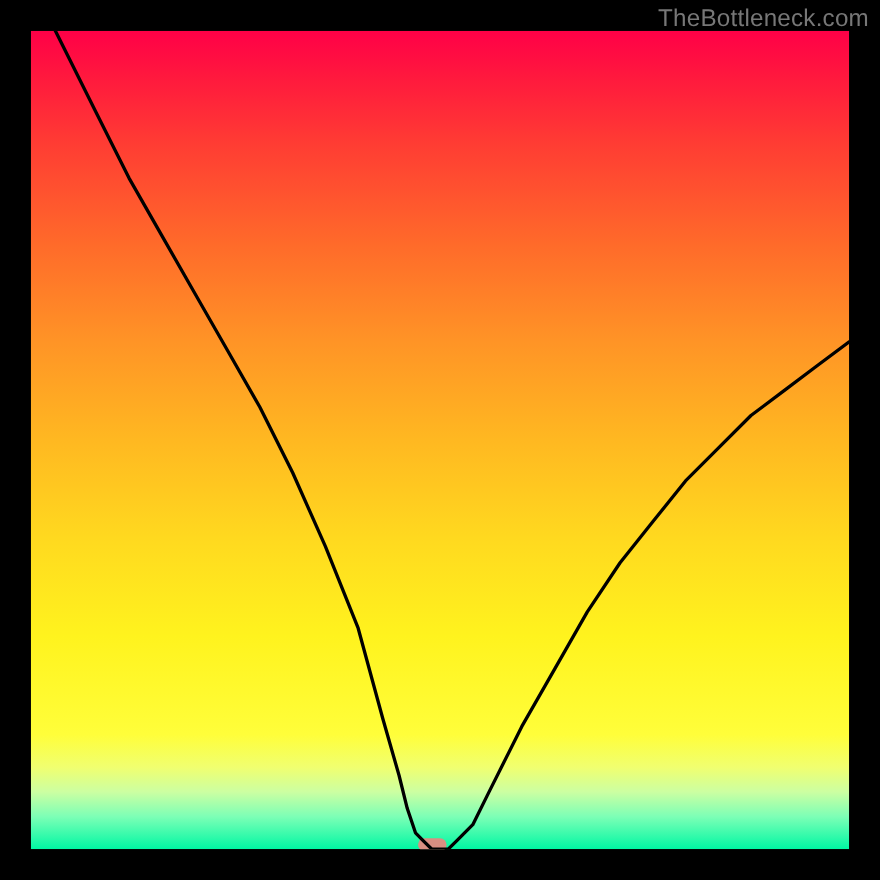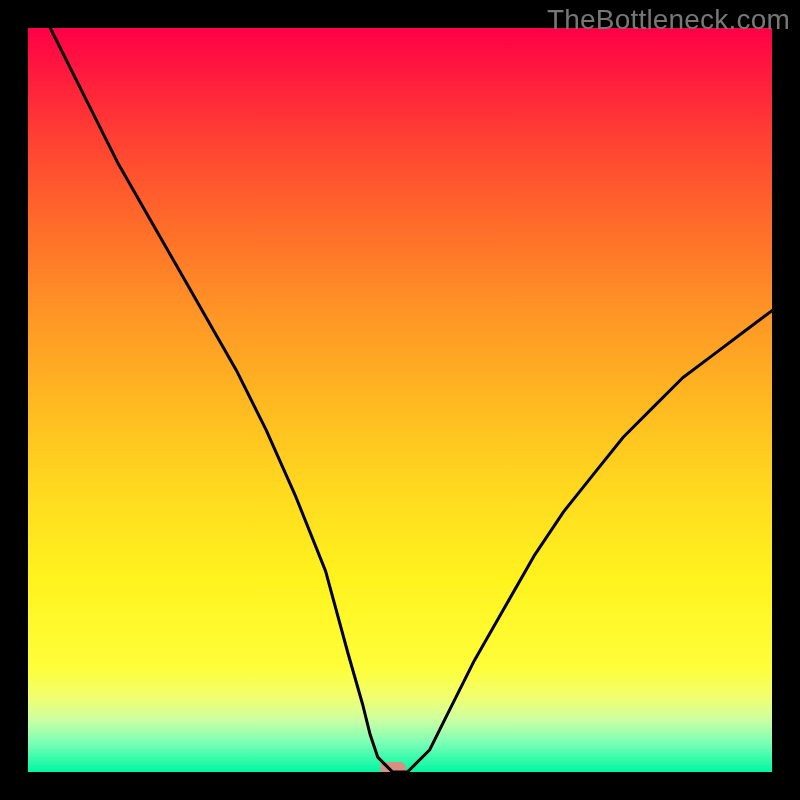--- a/index.html
+++ b/index.html
@@ -15,21 +15,21 @@
     position: relative;
     width: 800px;
     height: 800px;
     background: #000;
   }
   .watermark {
     position: absolute;
     top: 4px;
     right: 10px;
     color: #777;
-    font-size: 28px;
+    font-size: 22px;
     font-weight: 500;
     letter-spacing: 0.2px;
     z-index: 10;
   }
   .plot-area {
     position: absolute;
     left: 28px;
     top: 28px;
     width: 744px;
     height: 744px;

